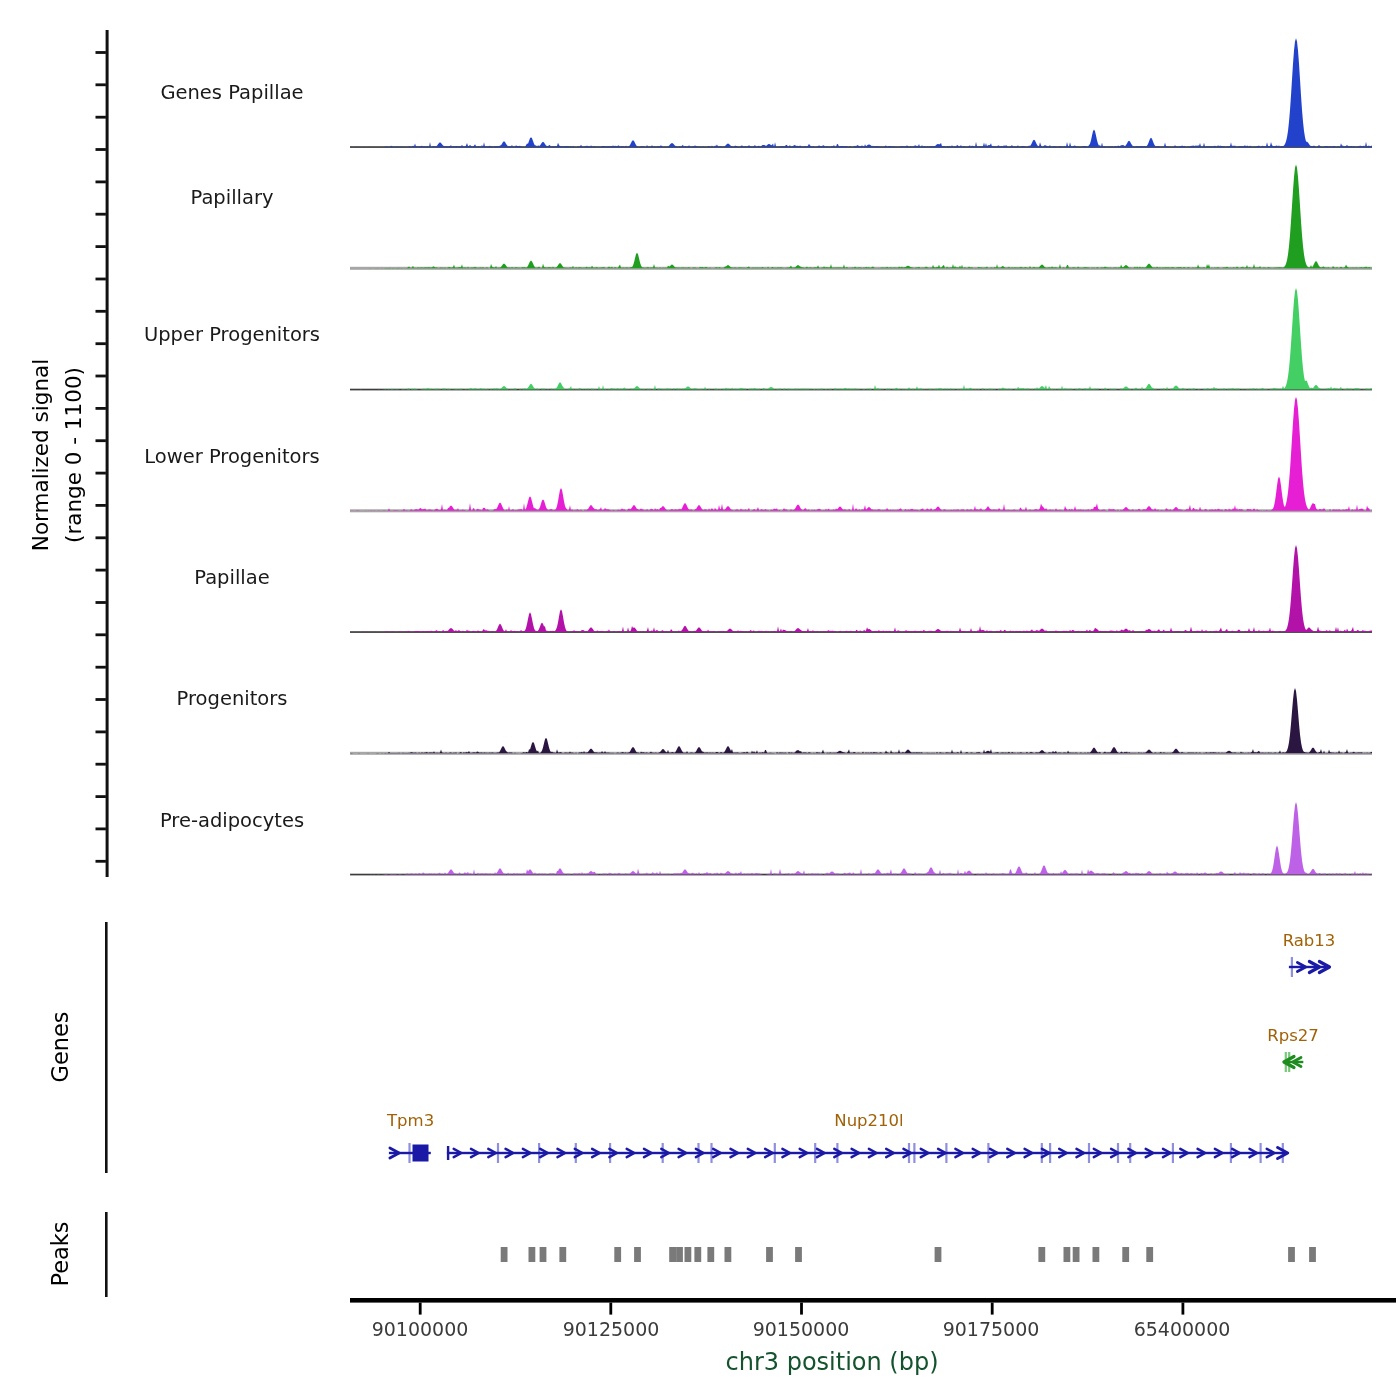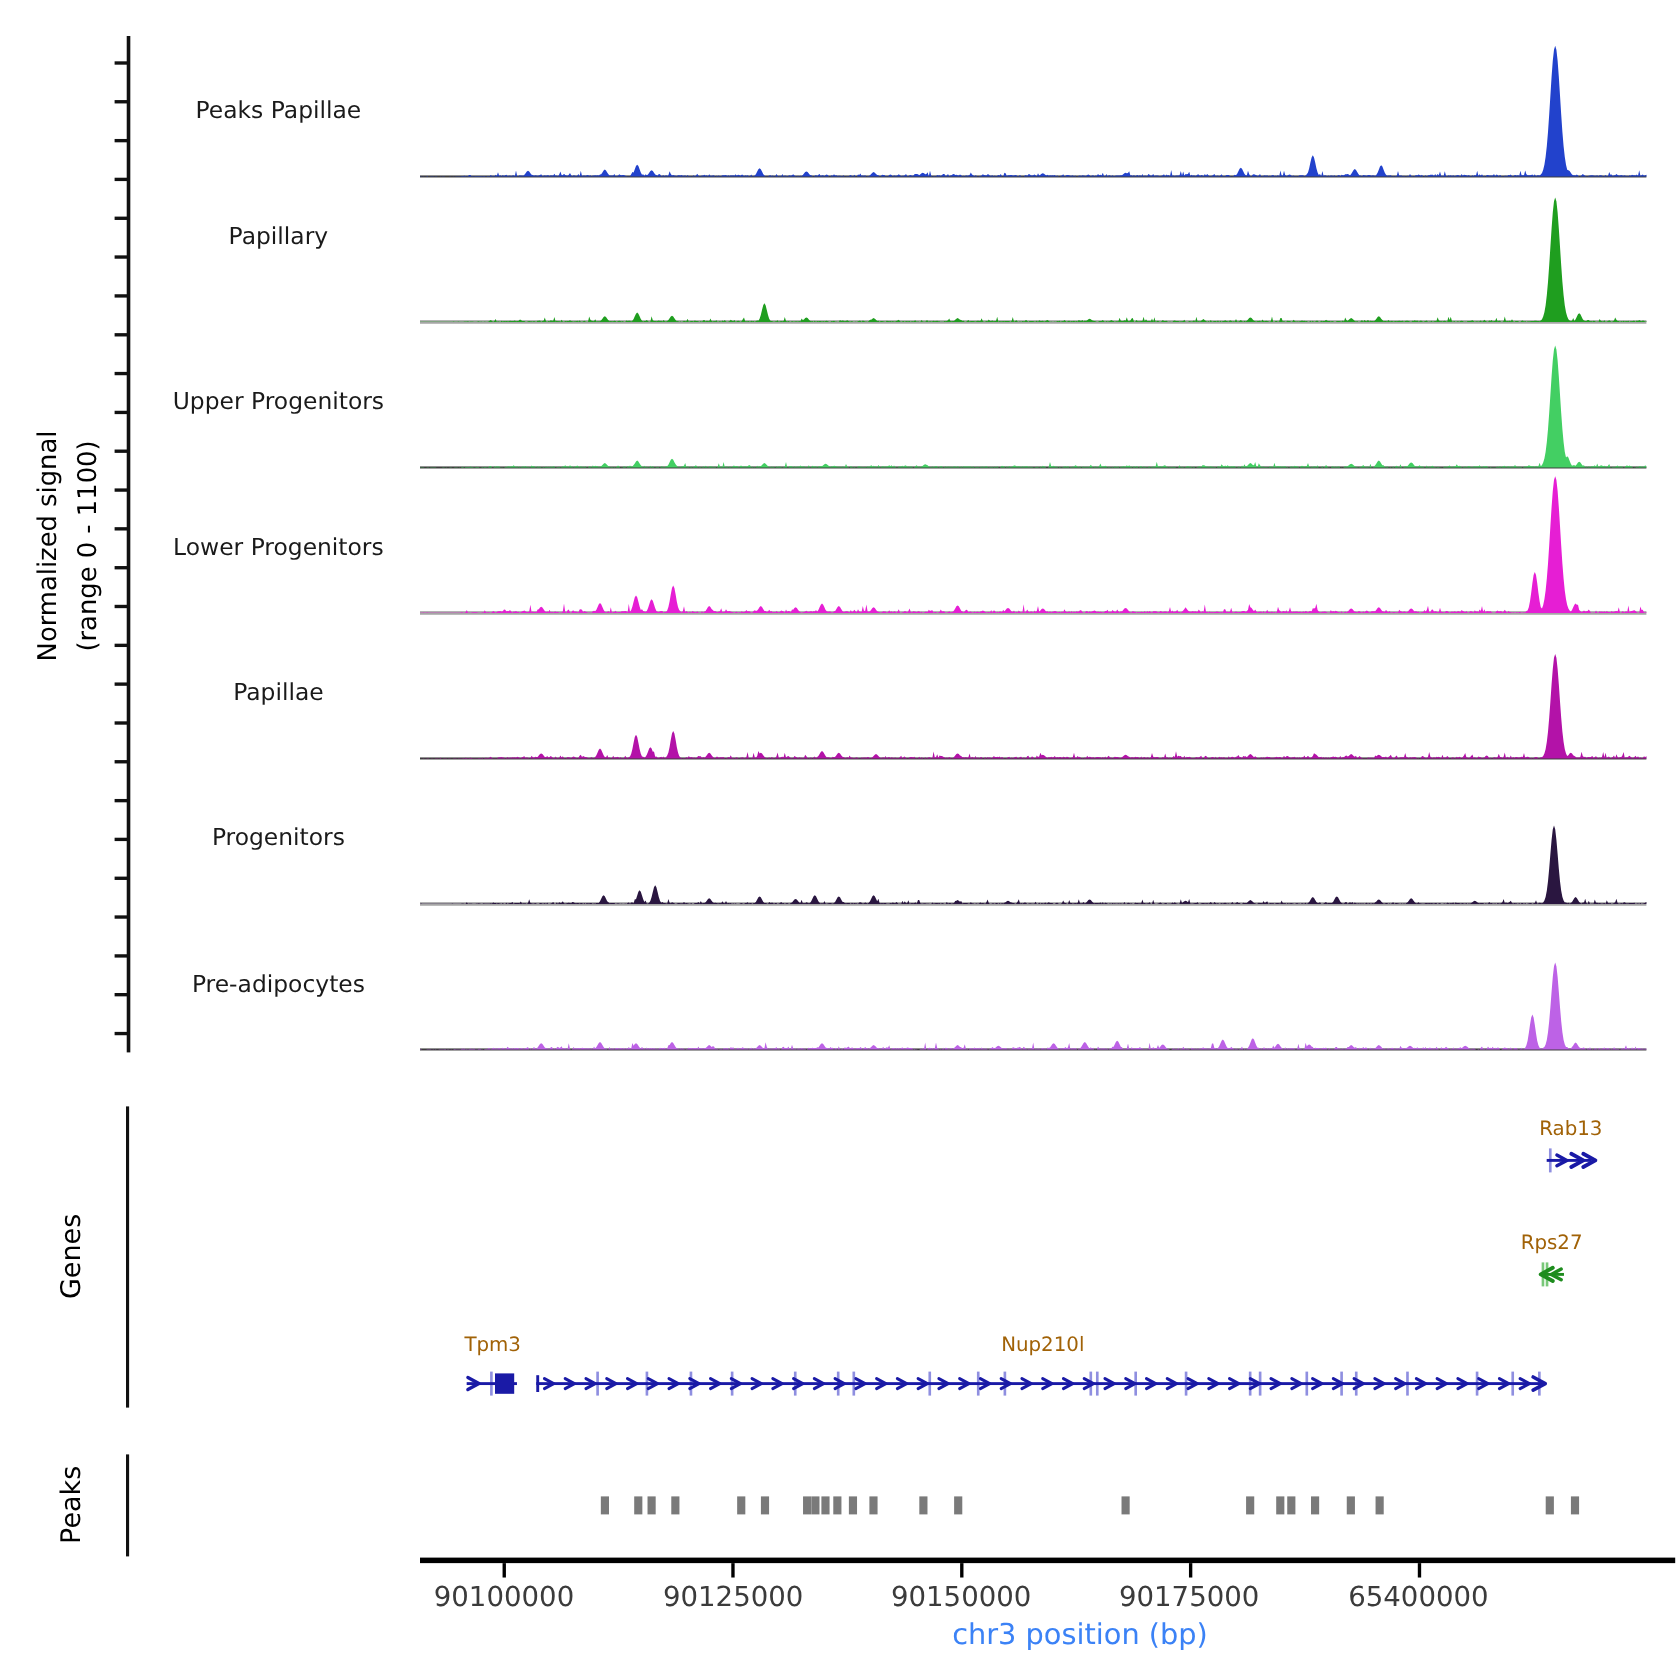--- a/index.html
+++ b/index.html
@@ -7,23 +7,23 @@
        font-family:"DejaVu Sans","Liberation Sans",sans-serif;color:#111;}
   #canvas{position:absolute;left:0;top:0;}
   .tlab{position:absolute;left:96px;width:272px;text-align:center;font-size:19.5px;color:#1a1a1a;
         transform:translateY(-50%);white-space:nowrap;}
   .ylab{position:absolute;left:57px;top:455px;transform:translate(-50%,-50%) rotate(-90deg);
         text-align:center;font-size:21.5px;line-height:33px;white-space:nowrap;color:#000;}
   .seclab{position:absolute;transform:translate(-50%,-50%) rotate(-90deg);font-size:22.5px;color:#000;}
   .genelab{position:absolute;font-size:16.5px;color:#a16207;white-space:nowrap;}
   .centered{transform:translateX(-50%);}
   .xtick{position:absolute;top:1318px;width:160px;margin-left:-80px;text-align:center;
-         font-size:23px;color:#3b3b3b;}
-  .xlab{position:absolute;left:900px;top:1348px;transform:translateX(-50%);
-        font-size:24px;color:#3b82f6;white-space:nowrap;}
+         font-size:19px;color:#3b3b3b;}
+  .xlab{position:absolute;left:832px;top:1348px;transform:translateX(-50%);
+        font-size:24px;color:#14532d;white-space:nowrap;}
 </style>
 </head>
 <body>
 
 <div class="fig">
   <svg id="canvas" width="1400" height="1400" viewBox="0 0 1400 1400">
       <rect x="105.6" y="30" width="3" height="847" fill="#111"></rect>
       <rect x="95.5" y="51.1" width="10.4" height="2.8" fill="#111"></rect>
       <rect x="95.5" y="83.4" width="10.4" height="2.8" fill="#111"></rect>
       <rect x="95.5" y="115.8" width="10.4" height="2.8" fill="#111"></rect>
@@ -183,21 +183,21 @@
       <rect x="1146.3" y="1247" width="6.8" height="15" fill="#7a7a7a"></rect>
       <rect x="1288.1" y="1247" width="6.8" height="15" fill="#7a7a7a"></rect>
       <rect x="1309.1" y="1247" width="6.8" height="15" fill="#7a7a7a"></rect>
     </svg>
 
   <div class="ylab">
     <div>Normalized signal</div>
     <div>(range 0 - 1100)</div>
   </div>
 
-  <div class="tlab" style="top:92px">Peaks Papillae</div>
+  <div class="tlab" style="top:92px">Genes Papillae</div>
   <div class="tlab" style="top:197px">Papillary</div>
   <div class="tlab" style="top:334px">Upper Progenitors</div>
   <div class="tlab" style="top:456px">Lower Progenitors</div>
   <div class="tlab" style="top:577px">Papillae</div>
   <div class="tlab" style="top:698px">Progenitors</div>
   <div class="tlab" style="top:820px">Pre-adipocytes</div>
 
   <div class="seclab" style="left:60px;top:1047px">Genes</div>
   <div class="seclab" style="left:60px;top:1254px">Peaks</div>
 

